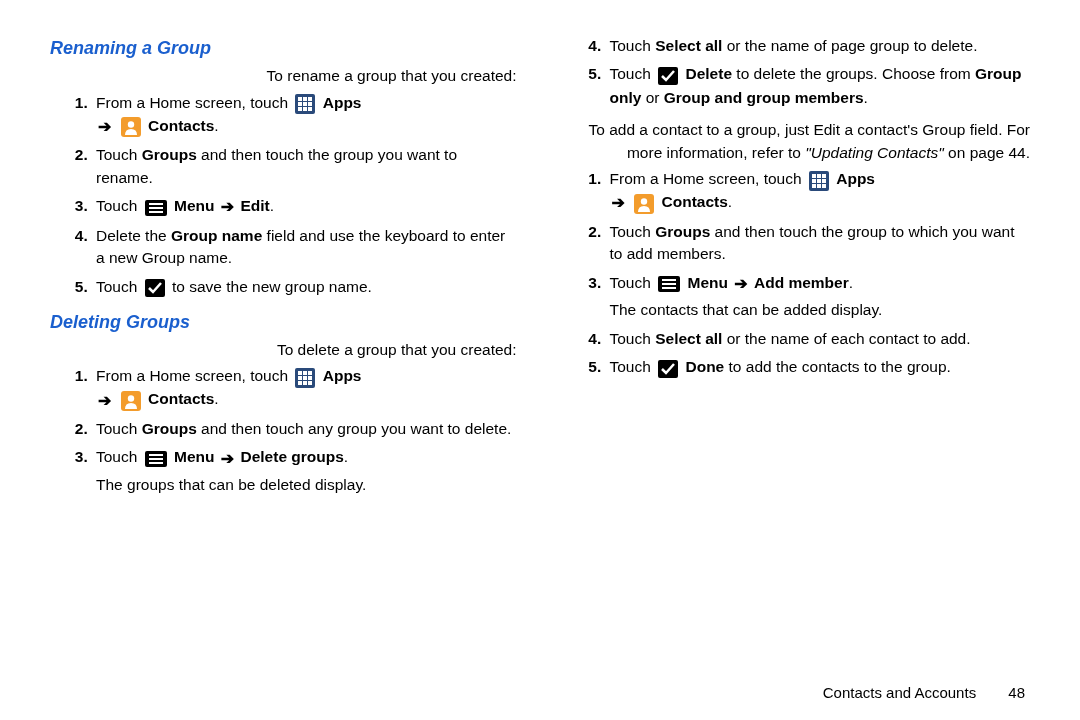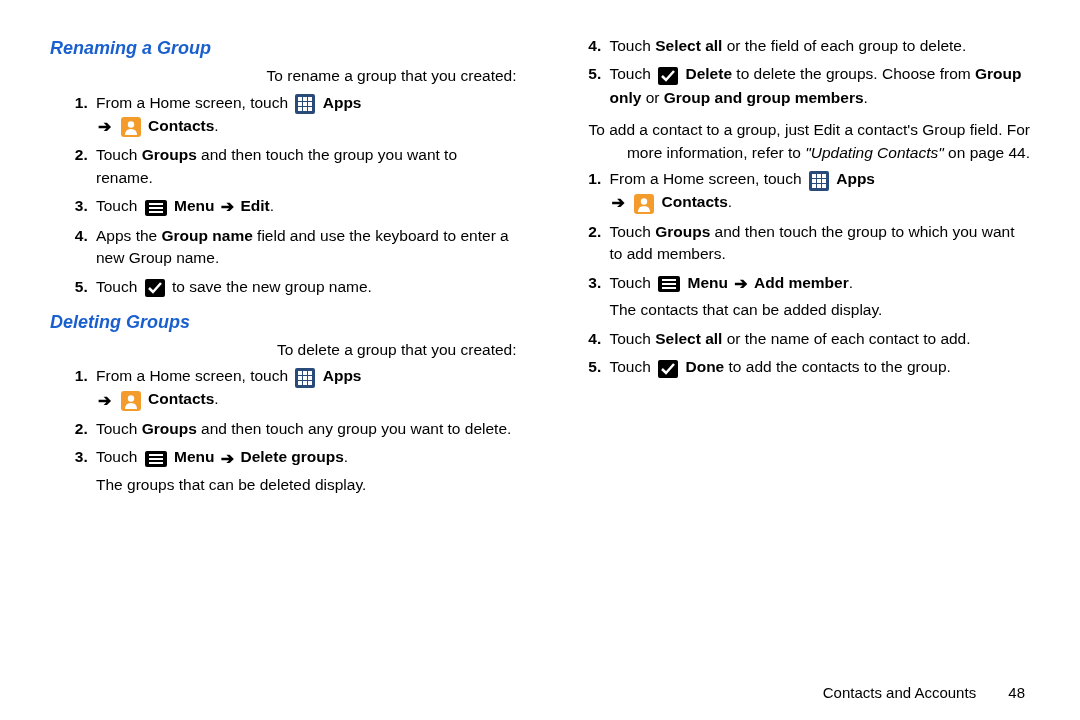--- a/index.html
+++ b/index.html
@@ -117,21 +117,21 @@
               <rect x="4" y="3" width="14" height="2" fill="#fff"></rect>
               <rect x="4" y="7" width="14" height="2" fill="#fff"></rect>
               <rect x="4" y="11" width="14" height="2" fill="#fff"></rect>
             </svg>
         </span>
         <b>Menu</b>
         <span class="arrow">➔</span>
         <b>Edit</b><span>.</span>
       </li>
       <li>
-        <span>Apps the </span><b>Group name</b><span> field and use the keyboard to enter a new Group name.</span>
+        <span>Delete the </span><b>Group name</b><span> field and use the keyboard to enter a new Group name.</span>
       </li>
       <li>
         <span>Touch </span>
         <span class="icon check-icon">
           <svg width="20" height="18">
               <rect x="0" y="0" width="20" height="18" rx="2" fill="#000"></rect>
               <path d="M4 9 L8 13 L16 4" stroke="#fff" stroke-width="2.5" fill="none"></path>
             </svg>
         </span>
         <span> to save the new group name.</span>
@@ -186,21 +186,21 @@
         <span class="arrow">➔</span>
         <b>Delete groups</b><span>.</span>
         <div class="sub">The groups that can be deleted display.</div>
       </li>
     </ol>
   </div>
 
   <div class="col">
     <ol class="steps" start="4">
       <li>
-        <span>Touch </span><b>Select all</b><span> or the field of each group to delete.</span>
+        <span>Touch </span><b>Select all</b><span> or the name of page group to delete.</span>
       </li>
       <li>
         <span>Touch </span>
         <span class="icon check-icon">
           <svg width="20" height="18">
               <rect x="0" y="0" width="20" height="18" rx="2" fill="#000"></rect>
               <path d="M4 9 L8 13 L16 4" stroke="#fff" stroke-width="2.5" fill="none"></path>
             </svg>
         </span>
         <b>Delete</b><span> to delete the groups. Choose from </span><b>Group only</b><span> or </span><b>Group and group members</b><span>.</span>

